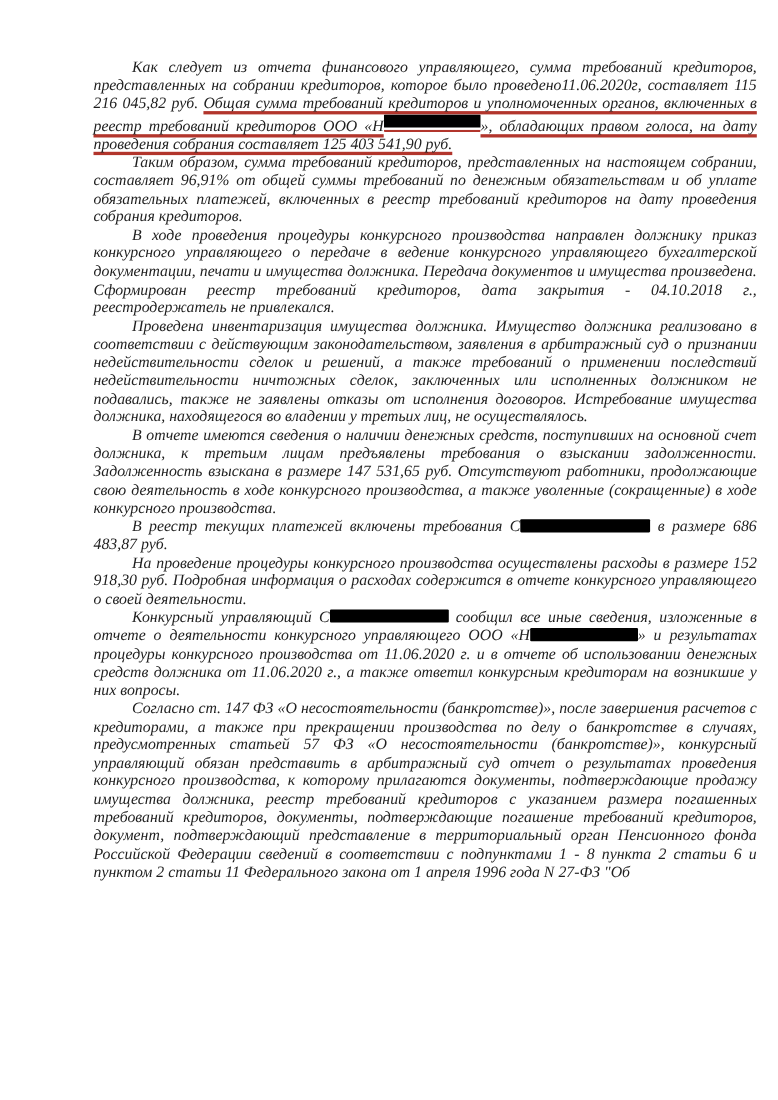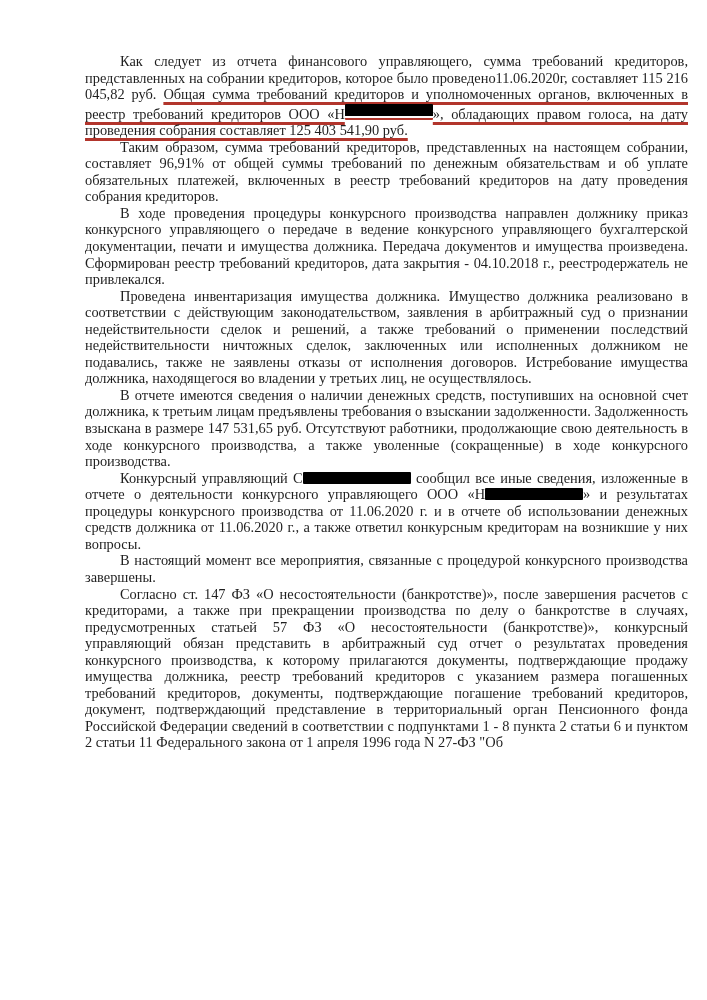--- a/index.html
+++ b/index.html
@@ -20,20 +20,21 @@
     width: 603px;
     font-family: "Liberation Serif", "DejaVu Serif", serif;
     font-size: 14.4px;
     line-height: 16.55px;
     color: #1e1e1e;
     text-align: justify;
   }
   .doc-page p {
     margin: 0;
     text-indent: 35px;
+    font-style: italic;
   }
   .u {
     text-decoration: underline;
     text-decoration-color: #b2352c;
     text-decoration-thickness: 2.6px;
     text-underline-offset: 3px;
     text-decoration-skip-ink: none;
   }
   .redaction {
     display: inline-block;
@@ -53,17 +54,18 @@
 </head>
 <body>
 
 <div class="doc-page">
   <div>
       <p><span class="">Как следует из отчета финансового управляющего, сумма требований кредиторов, представленных на собрании кредиторов, которое было проведено11.06.2020г, составляет 115 216 045,82 руб. </span><span class="u">Общая сумма требований кредиторов и уполномоченных органов, включенных в реестр требований кредиторов ООО «Н</span><span class="redaction u-line" style="width: 88px;"></span><span class="u">», обладающих правом голоса, на дату проведения собрания составляет 125 403 541,90 руб.</span></p>
       <p><span class="">Таким образом, сумма требований кредиторов, представленных на настоящем собрании, составляет 96,91% от общей суммы требований по денежным обязательствам и об уплате обязательных платежей, включенных в реестр требований кредиторов на дату проведения собрания кредиторов.</span></p>
       <p><span class="">В ходе проведения процедуры конкурсного производства направлен должнику приказ конкурсного управляющего о передаче в ведение конкурсного управляющего бухгалтерской документации, печати и имущества должника. Передача документов и имущества произведена. Сформирован реестр требований кредиторов, дата закрытия - 04.10.2018 г., реестродержатель не привлекался.</span></p>
       <p><span class="">Проведена инвентаризация имущества должника. Имущество должника реализовано в соответствии с действующим законодательством, заявления в арбитражный суд о признании недействительности сделок и решений, а также требований о применении последствий недействительности ничтожных сделок, заключенных или исполненных должником не подавались, также не заявлены отказы от исполнения договоров. Истребование имущества должника, находящегося во владении у третьих лиц, не осуществлялось.</span></p>
       <p><span class="">В отчете имеются сведения о наличии денежных средств, поступивших на основной счет должника, к третьим лицам предъявлены требования о взыскании задолженности. Задолженность взыскана в размере 147 531,65 руб. Отсутствуют работники, продолжающие свою деятельность в ходе конкурсного производства, а также уволенные (сокращенные) в ходе конкурсного производства.</span></p>
+      <p><span class="">В реестр текущих платежей включены требования С</span><span class="redaction" style="width: 118px;"></span><span class=""> в размере 686 483,87 руб.</span></p>
+      <p><span class="">На проведение процедуры конкурсного производства осуществлены расходы в размере 152 918,30 руб. Подробная информация о расходах содержится в отчете конкурсного управляющего о своей деятельности.</span></p>
       <p><span class="">Конкурсный управляющий С</span><span class="redaction" style="width: 108px;"></span><span class=""> сообщил все иные сведения, изложенные в отчете о деятельности конкурсного управляющего ООО «Н</span><span class="redaction" style="width: 98px;"></span><span class="">» и результатах процедуры конкурсного производства от 11.06.2020 г. и в отчете об использовании денежных средств должника от 11.06.2020 г., а также ответил конкурсным кредиторам на возникшие у них вопросы.</span></p>
-      <p><span class="">В настоящий момент все мероприятия, связанные с процедурой конкурсного производства завершены.</span></p>
       <p><span class="">Согласно ст. 147 ФЗ «О несостоятельности (банкротстве)», после завершения расчетов с кредиторами, а также при прекращении производства по делу о банкротстве в случаях, предусмотренных статьей 57 ФЗ «О несостоятельности (банкротстве)», конкурсный управляющий обязан представить в арбитражный суд отчет о результатах проведения конкурсного производства, к которому прилагаются документы, подтверждающие продажу имущества должника, реестр требований кредиторов с указанием размера погашенных требований кредиторов, документы, подтверждающие погашение требований кредиторов, документ, подтверждающий представление в территориальный орган Пенсионного фонда Российской Федерации сведений в соответствии с подпунктами 1 - 8 пункта 2 статьи 6 и пунктом 2 статьи 11 Федерального закона от 1 апреля 1996 года N 27-ФЗ "Об</span></p>
     </div>
 </div>
 
 </body></html>

